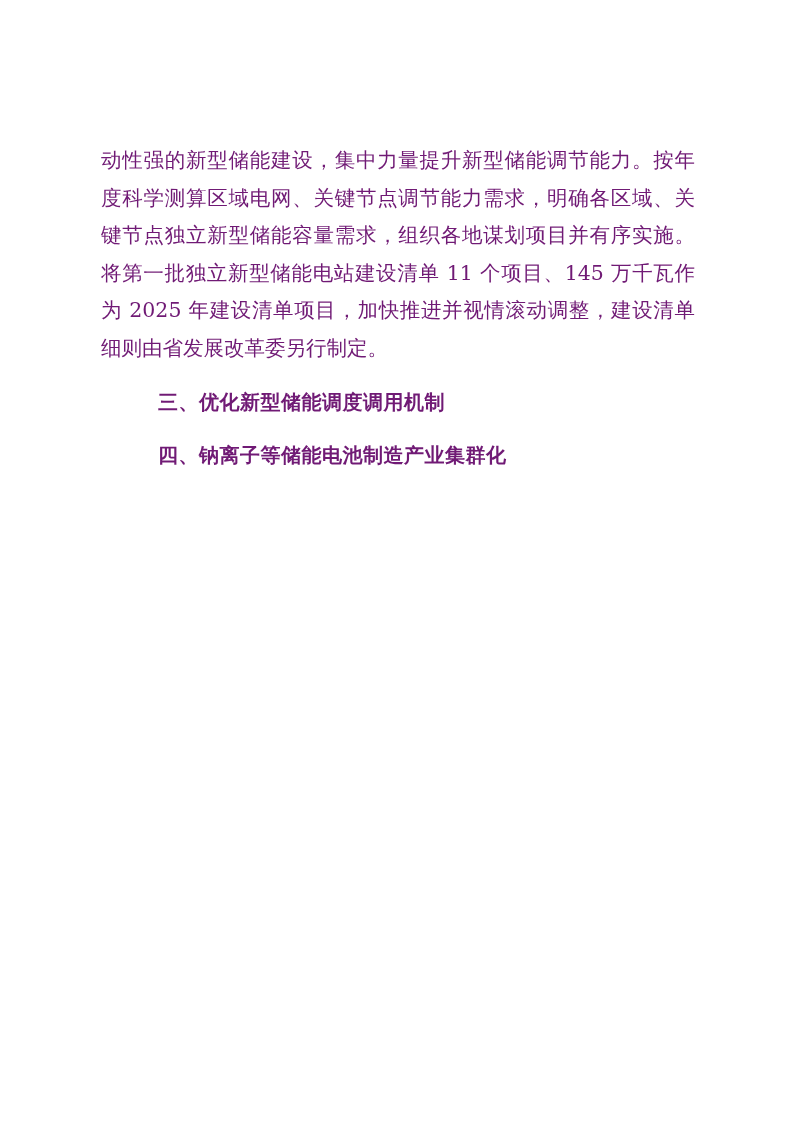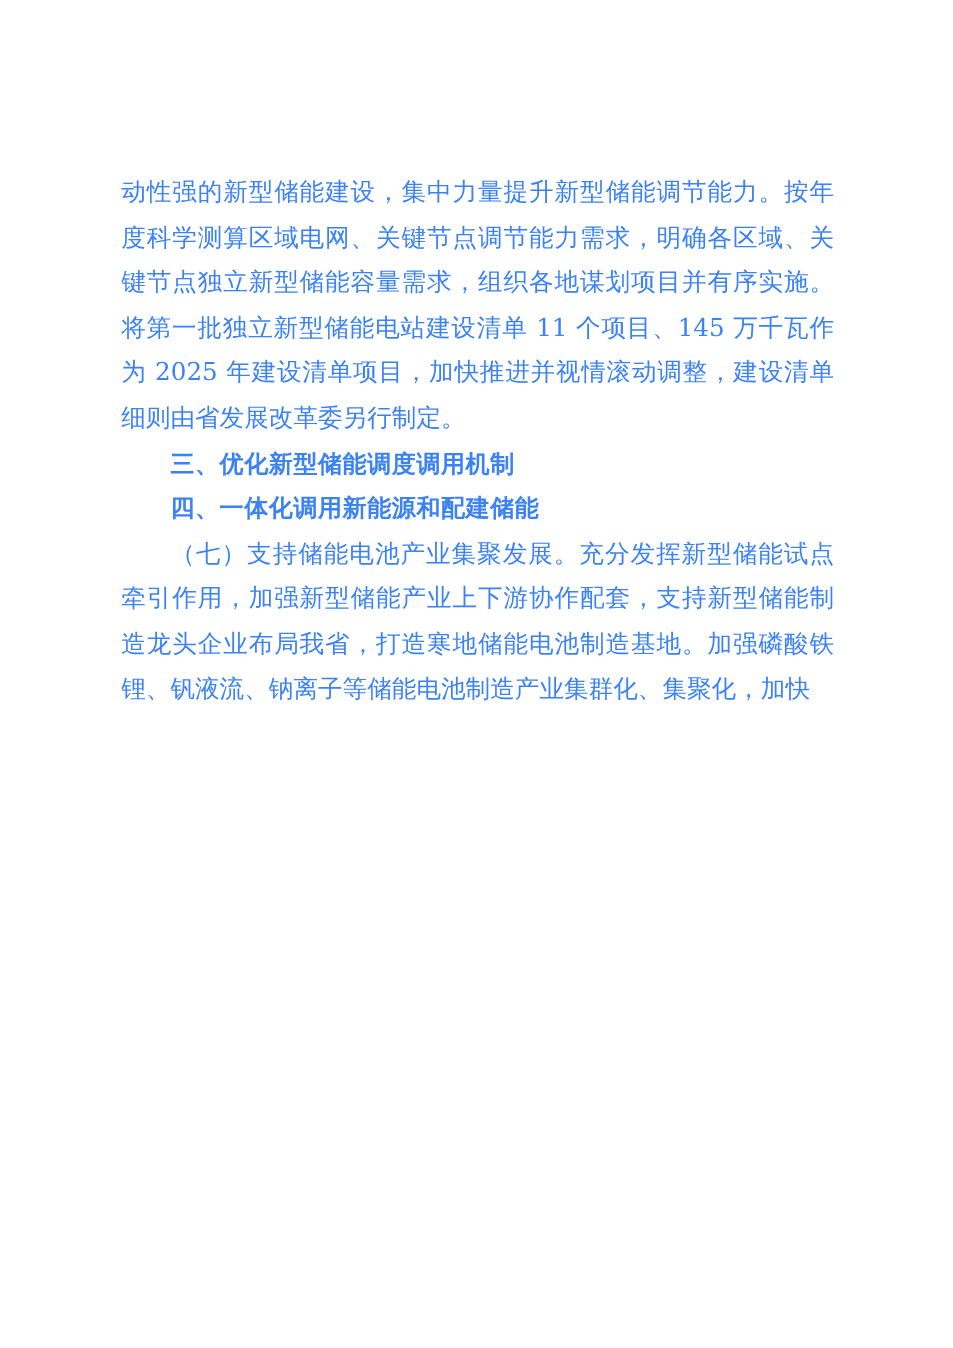--- a/index.html
+++ b/index.html
@@ -5,36 +5,35 @@
   html, body { margin: 0; padding: 0; background: #ffffff; }
   body { width: 794px; height: 1123px; position: relative; overflow: hidden; }
   .page {
     position: absolute;
     left: 101px;
     top: 142px;
     width: 594px;
     font-family: "DejaVu Serif", "Liberation Serif", serif;
     font-size: 20.5px;
     line-height: 37.6px;
-    color: #3b82f6;
+    color: #701a75;
     text-align: justify;
     text-justify: inter-character;
   }
   .para { margin: 0; text-indent: 0; }
   .para.indent { text-indent: 41px; }
   .heading {
-    margin: 0;
+    margin: 16px;
     text-indent: 41px;
     font-family: "DejaVu Sans", "Liberation Sans", sans-serif;
     font-weight: bold;
     font-size: 20px;
     letter-spacing: 0.5px;
   }
 </style>
 </head>
 <body>
 
 <div class="page">
   <p class="para">动性强的新型储能建设，集中力量提升新型储能调节能力。按年度科学测算区域电网、关键节点调节能力需求，明确各区域、关键节点独立新型储能容量需求，组织各地谋划项目并有序实施。将第一批独立新型储能电站建设清单 11 个项目、145 万千瓦作为 2025 年建设清单项目，加快推进并视情滚动调整，建设清单细则由省发展改革委另行制定。</p>
   <p class="heading">三、优化新型储能调度调用机制</p>
-  <p class="heading">四、一体化调用新能源和配建储能</p>
-  <p class="para indent">（七）支持储能电池产业集聚发展。充分发挥新型储能试点牵引作用，加强新型储能产业上下游协作配套，支持新型储能制造龙头企业布局我省，打造寒地储能电池制造基地。加强磷酸铁锂、钒液流、钠离子等储能电池制造产业集群化、集聚化，加快</p>
+  <p class="heading">四、钠离子等储能电池制造产业集群化</p>
 </div>
 
 </body></html>

